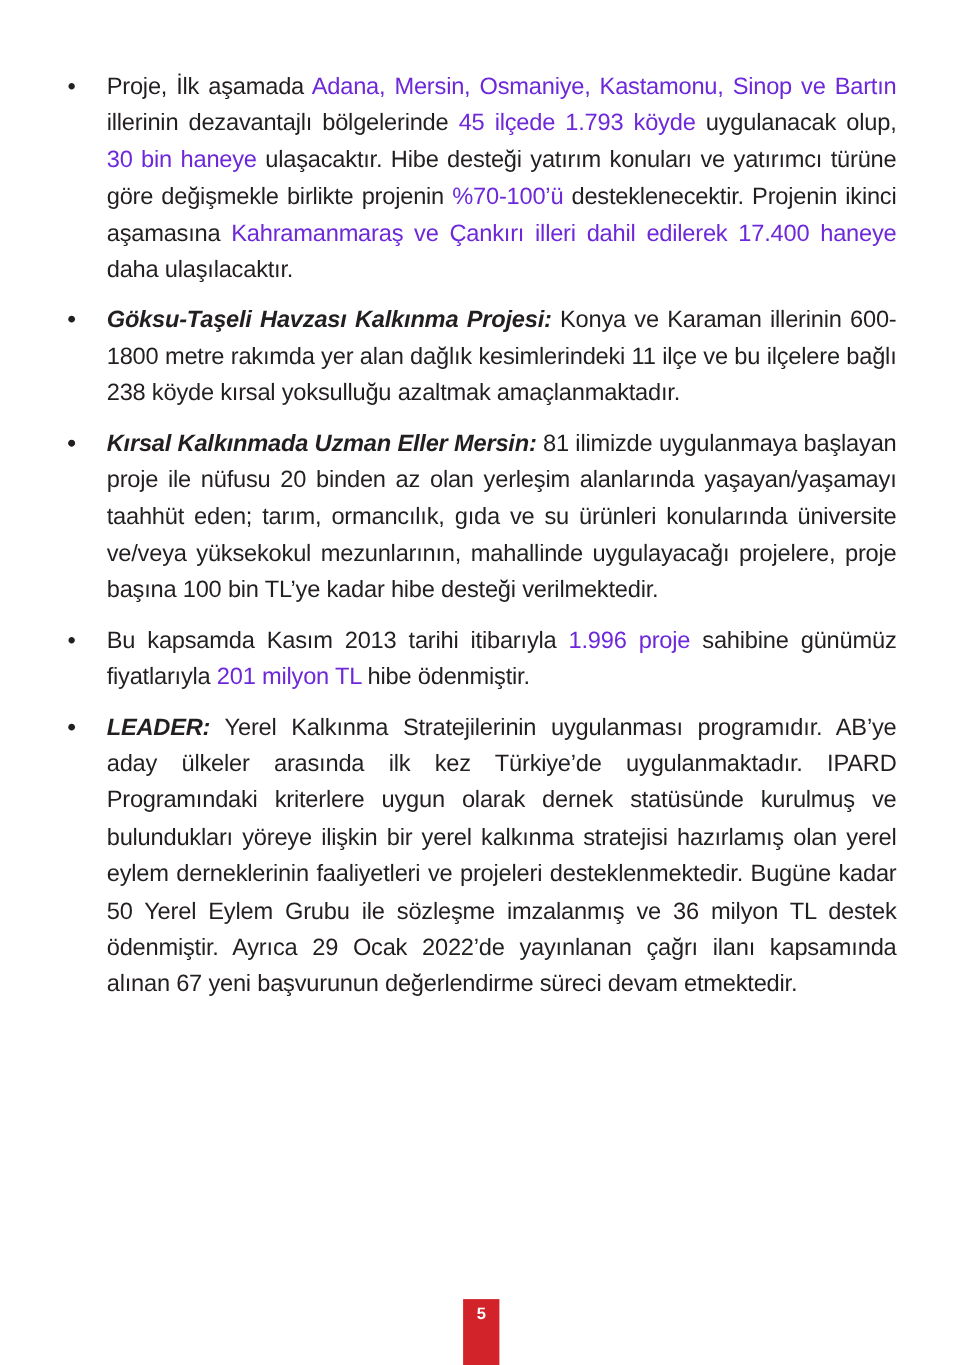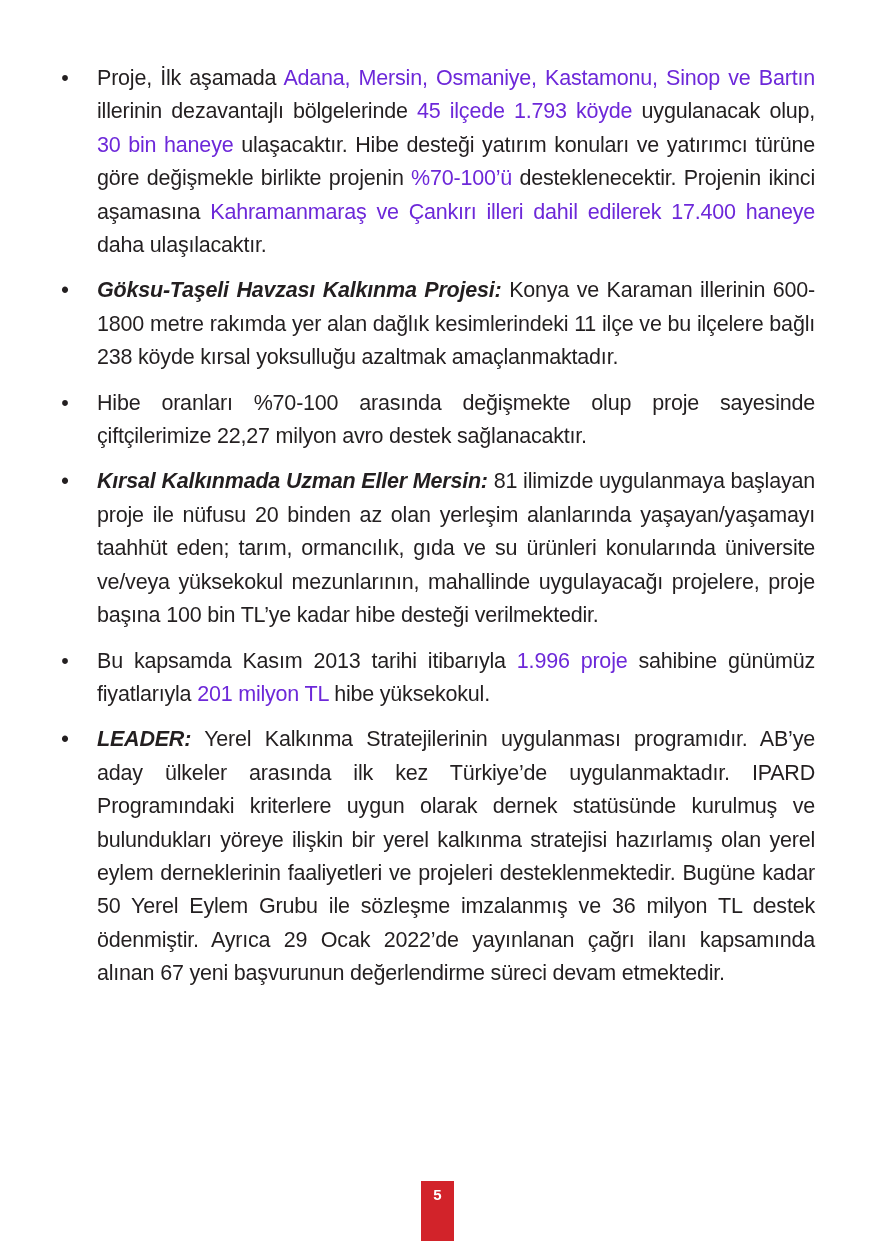--- a/index.html
+++ b/index.html
@@ -36,31 +36,30 @@
     <span>Proje, İlk  aşamada </span><span class="hl">Adana, Mersin, Osmaniye, Kastamonu, Sinop ve Bartın</span><span> illerinin dezavantajlı bölgelerinde </span><span class="hl">45 ilçede 1.793 köyde</span><span> uygulanacak olup, </span><span class="hl">30 bin haneye</span><span> ulaşacaktır. Hibe desteği yatırım konuları ve yatırımcı türüne göre değişmekle birlikte projenin </span><span class="hl">%70-100’ü</span><span> desteklenecektir. Projenin ikinci aşamasına </span><span class="hl">Kahramanmaraş ve Çankırı illeri dahil edilerek  17.400 haneye</span><span> daha ulaşılacaktır.</span>
   </div>
 
   <div class="item">
     <span class="bullet bold">•</span>
     <span class="b">Göksu-Taşeli Havzası Kalkınma Projesi:</span><span> Konya ve Karaman illerinin 600-1800 metre rakımda yer alan dağlık kesimlerindeki 11 ilçe ve bu ilçelere bağlı 238 köyde kırsal yoksulluğu azaltmak amaçlanmaktadır.</span>
   </div>
 
   <div class="item">
     <span class="bullet">•</span>
-    <span>Hibe oranları %70-100 arasında değişmekte olup proje sayesinde çiftçilerimize 22,27 milyon avro destek sağlanacaktır.</span>
   </div>
 
   <div class="item">
     <span class="bullet bold">•</span>
     <span class="b">Kırsal Kalkınmada Uzman Eller Mersin:</span><span> 81 ilimizde uygulanmaya başlayan proje ile nüfusu 20 binden az olan yerleşim alanlarında yaşayan/yaşamayı taahhüt eden; tarım, ormancılık, gıda ve su ürünleri konularında üniversite ve/veya yüksekokul mezunlarının, mahallinde uygulayacağı projelere, proje başına 100 bin TL’ye kadar hibe desteği verilmektedir.</span>
   </div>
 
   <div class="item">
     <span class="bullet">•</span>
-    <span>Bu kapsamda Kasım 2013 tarihi itibarıyla </span><span class="hl">1.996 proje</span><span> sahibine günümüz fiyatlarıyla </span><span class="hl">201 milyon TL</span><span> hibe yüksekokul.</span>
+    <span>Bu kapsamda Kasım 2013 tarihi itibarıyla </span><span class="hl">1.996 proje</span><span> sahibine günümüz fiyatlarıyla </span><span class="hl">201 milyon TL</span><span> hibe ödenmiştir.</span>
   </div>
 
   <div class="item">
     <span class="bullet bold">•</span>
     <span class="b">LEADER:</span><span> Yerel Kalkınma Stratejilerinin uygulanması programıdır. AB’ye aday ülkeler arasında ilk kez Türkiye’de uygulanmaktadır. IPARD Programındaki kriterlere uygun olarak dernek statüsünde kurulmuş ve bulundukları yöreye ilişkin bir yerel kalkınma stratejisi hazırlamış olan yerel eylem derneklerinin faaliyetleri ve projeleri desteklenmektedir. Bugüne kadar 50 Yerel Eylem Grubu ile sözleşme imzalanmış ve 36 milyon TL destek ödenmiştir. Ayrıca 29 Ocak 2022’de yayınlanan çağrı ilanı kapsamında alınan 67 yeni başvurunun değerlendirme süreci devam etmektedir.</span>
   </div>
 </div>
 
 <div class="page-tab">5</div>
 

